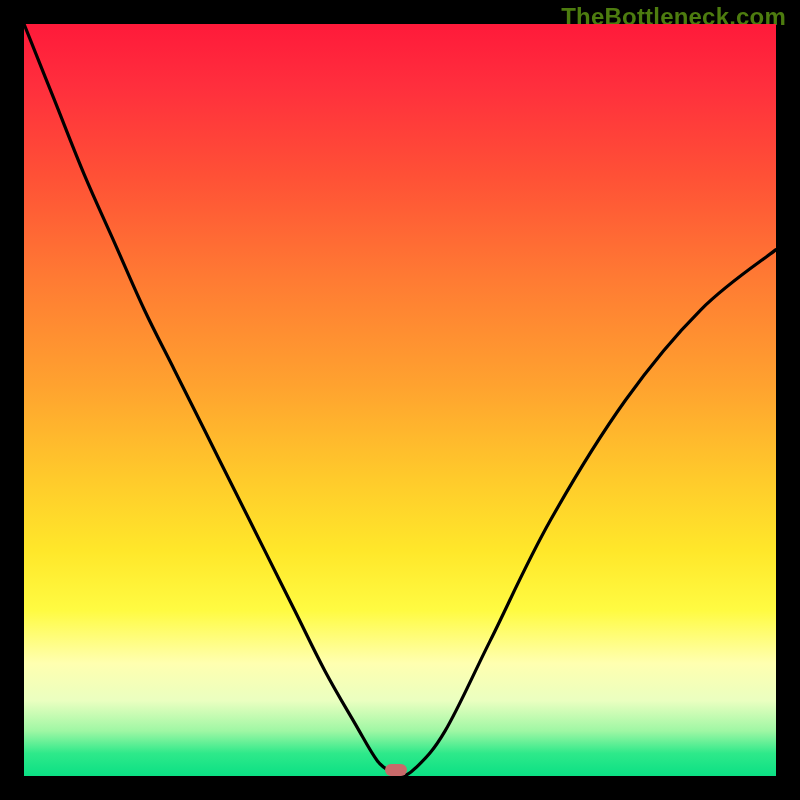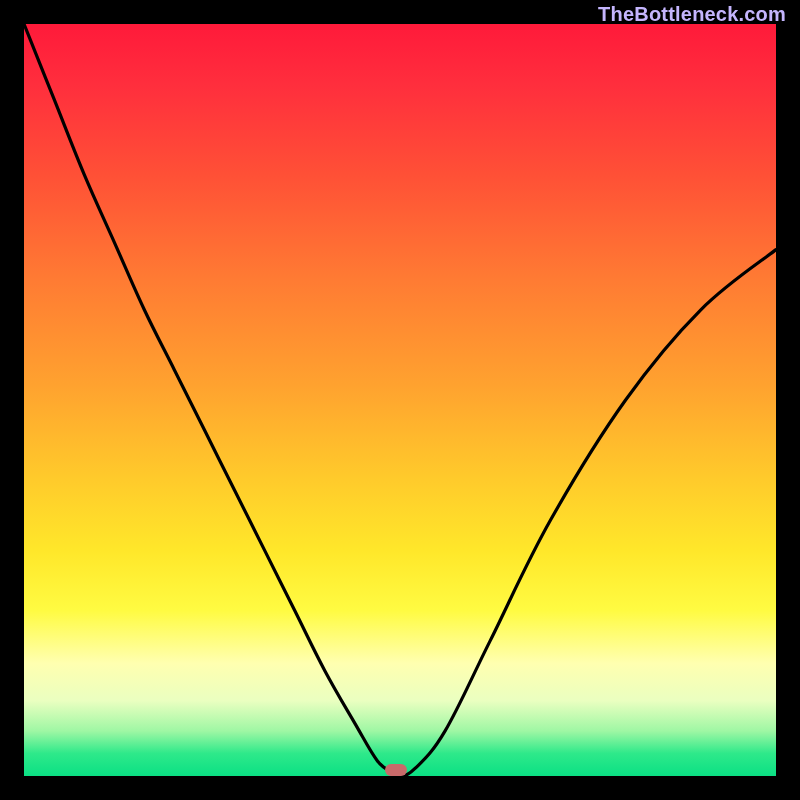--- a/index.html
+++ b/index.html
@@ -36,23 +36,23 @@
       #9ff7a4 94%,
       #2ee98a 97%,
       #0be084 100%
     );
   }
   .watermark {
     position: absolute;
     top: 3px;
     right: 14px;
     font-family: Arial, Helvetica, sans-serif;
-    font-size: 20px;
+    font-size: 24px;
     font-weight: 600;
-    color: #c4b5fd;
+    color: #4d7c0f;
     letter-spacing: 0.2px;
   }
   svg.curve {
     position: absolute;
     left: 0;
     top: 0;
     width: 752px;
     height: 752px;
   }
   .marker {

